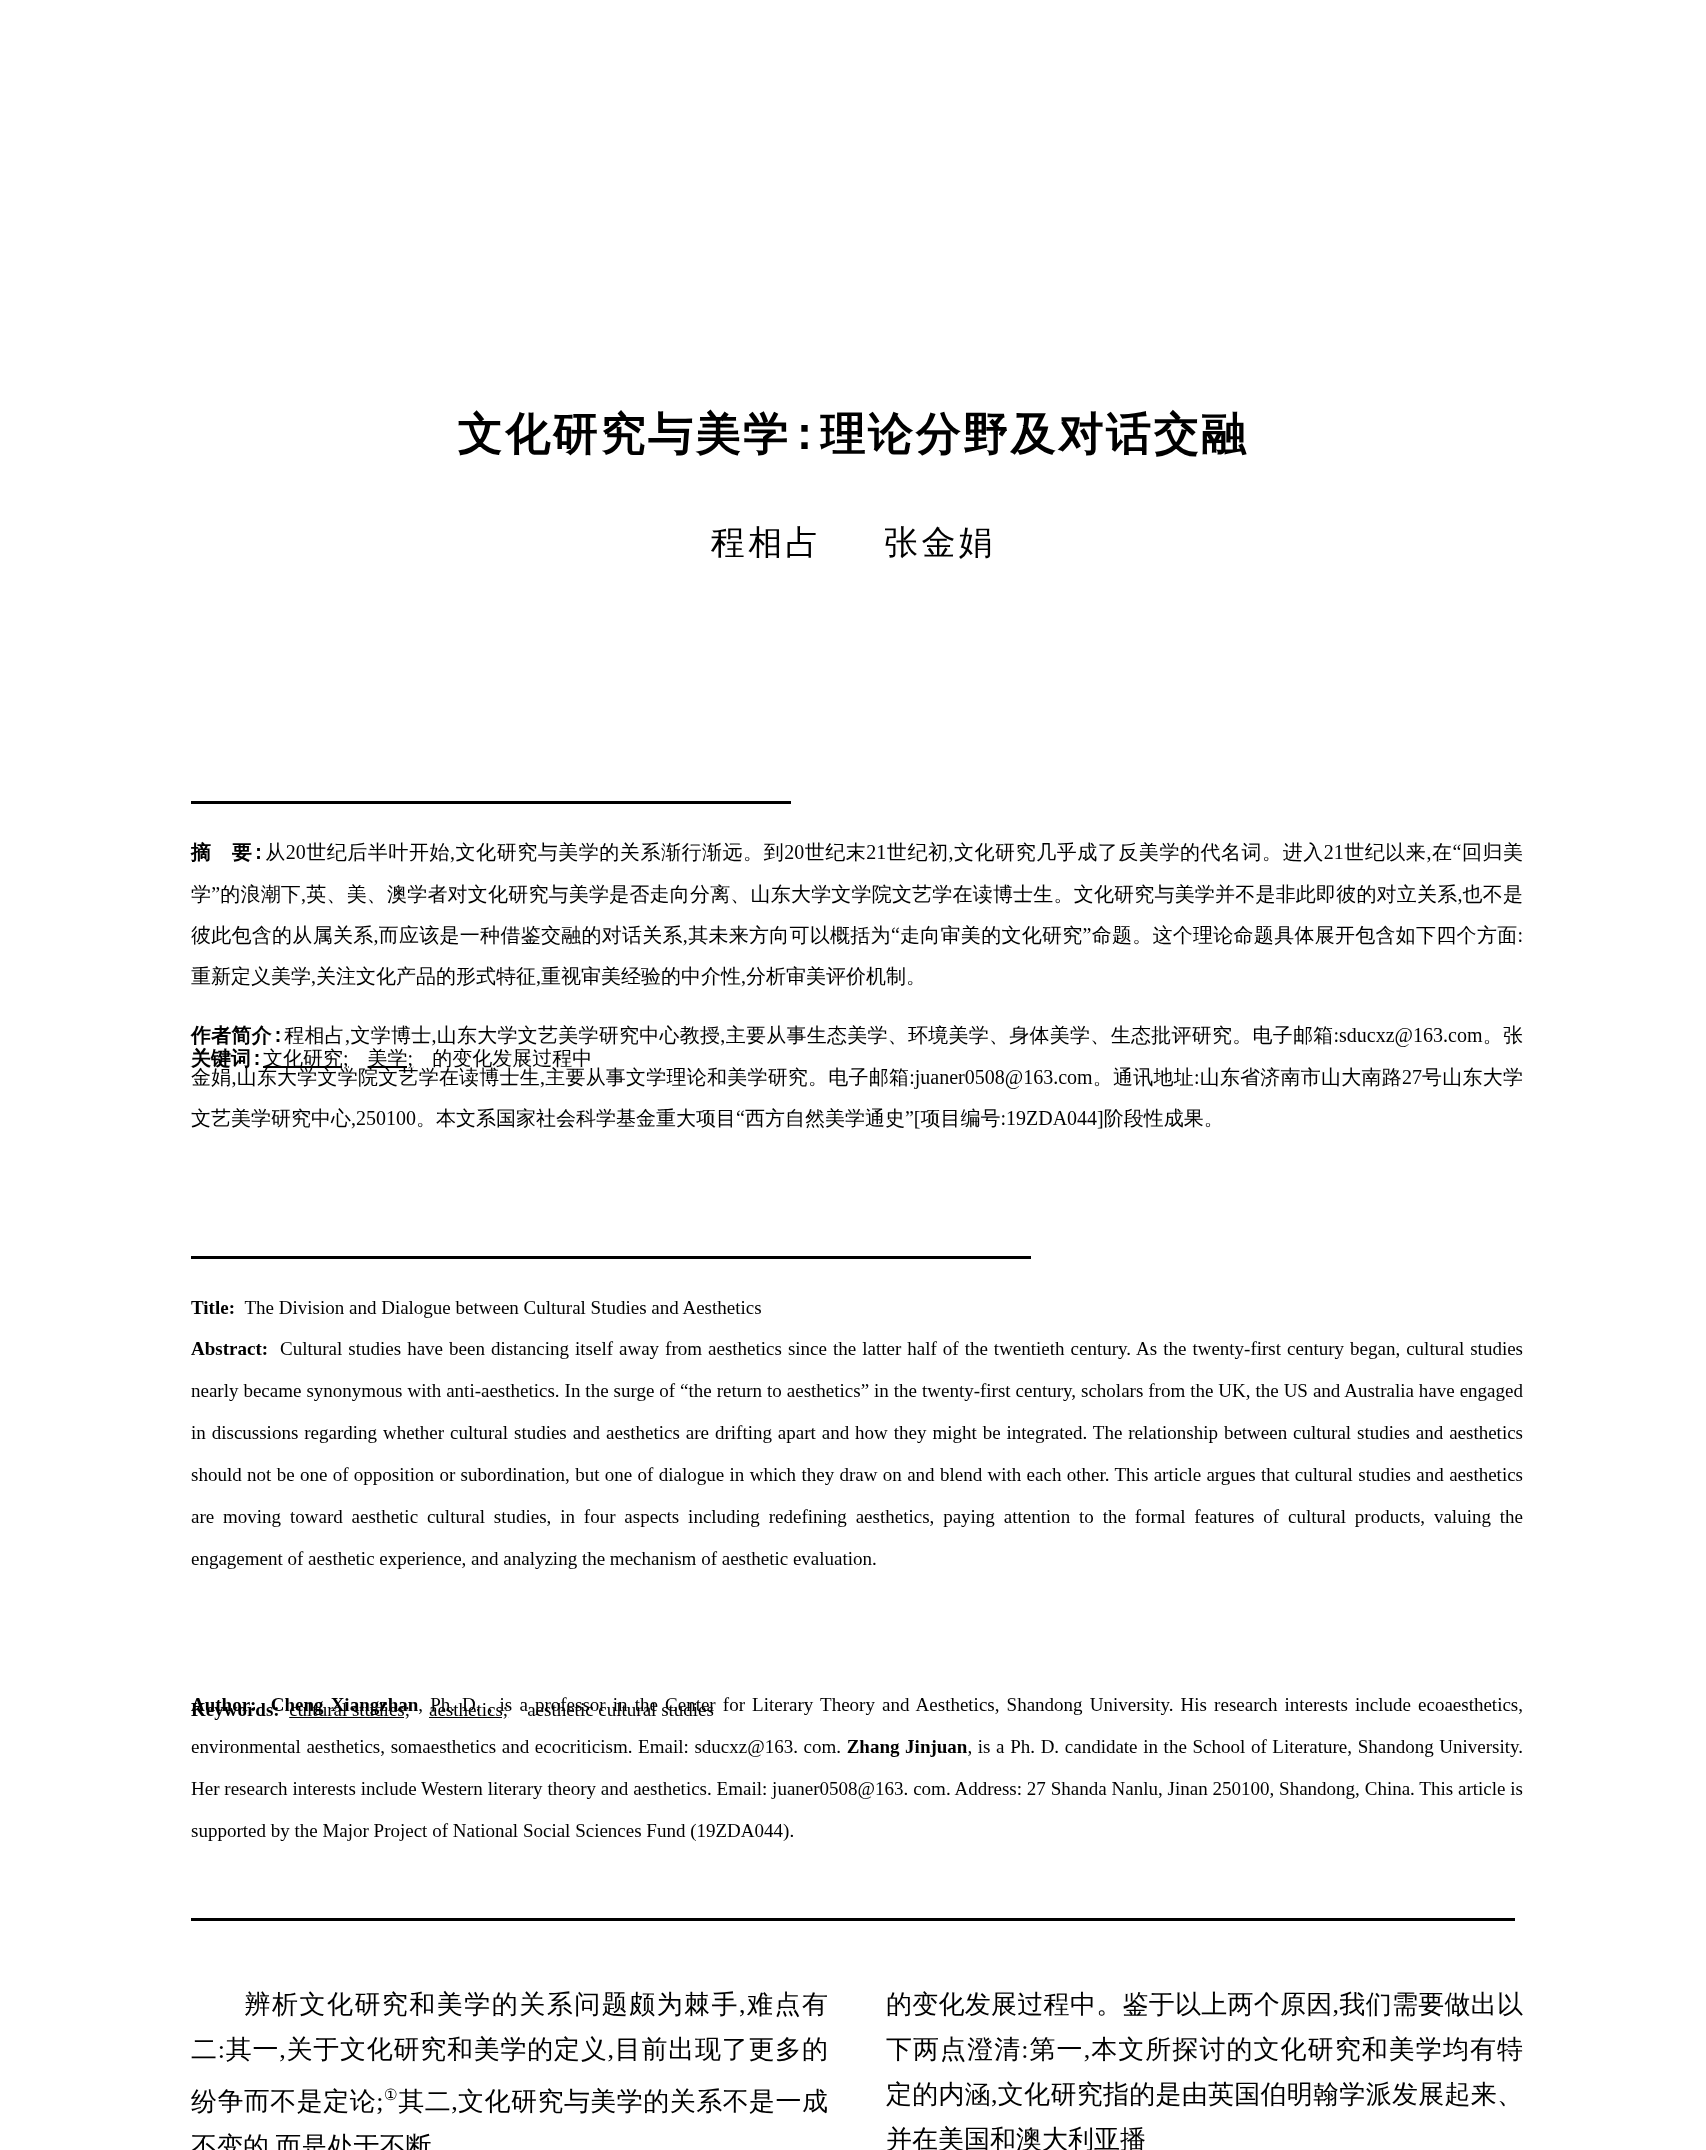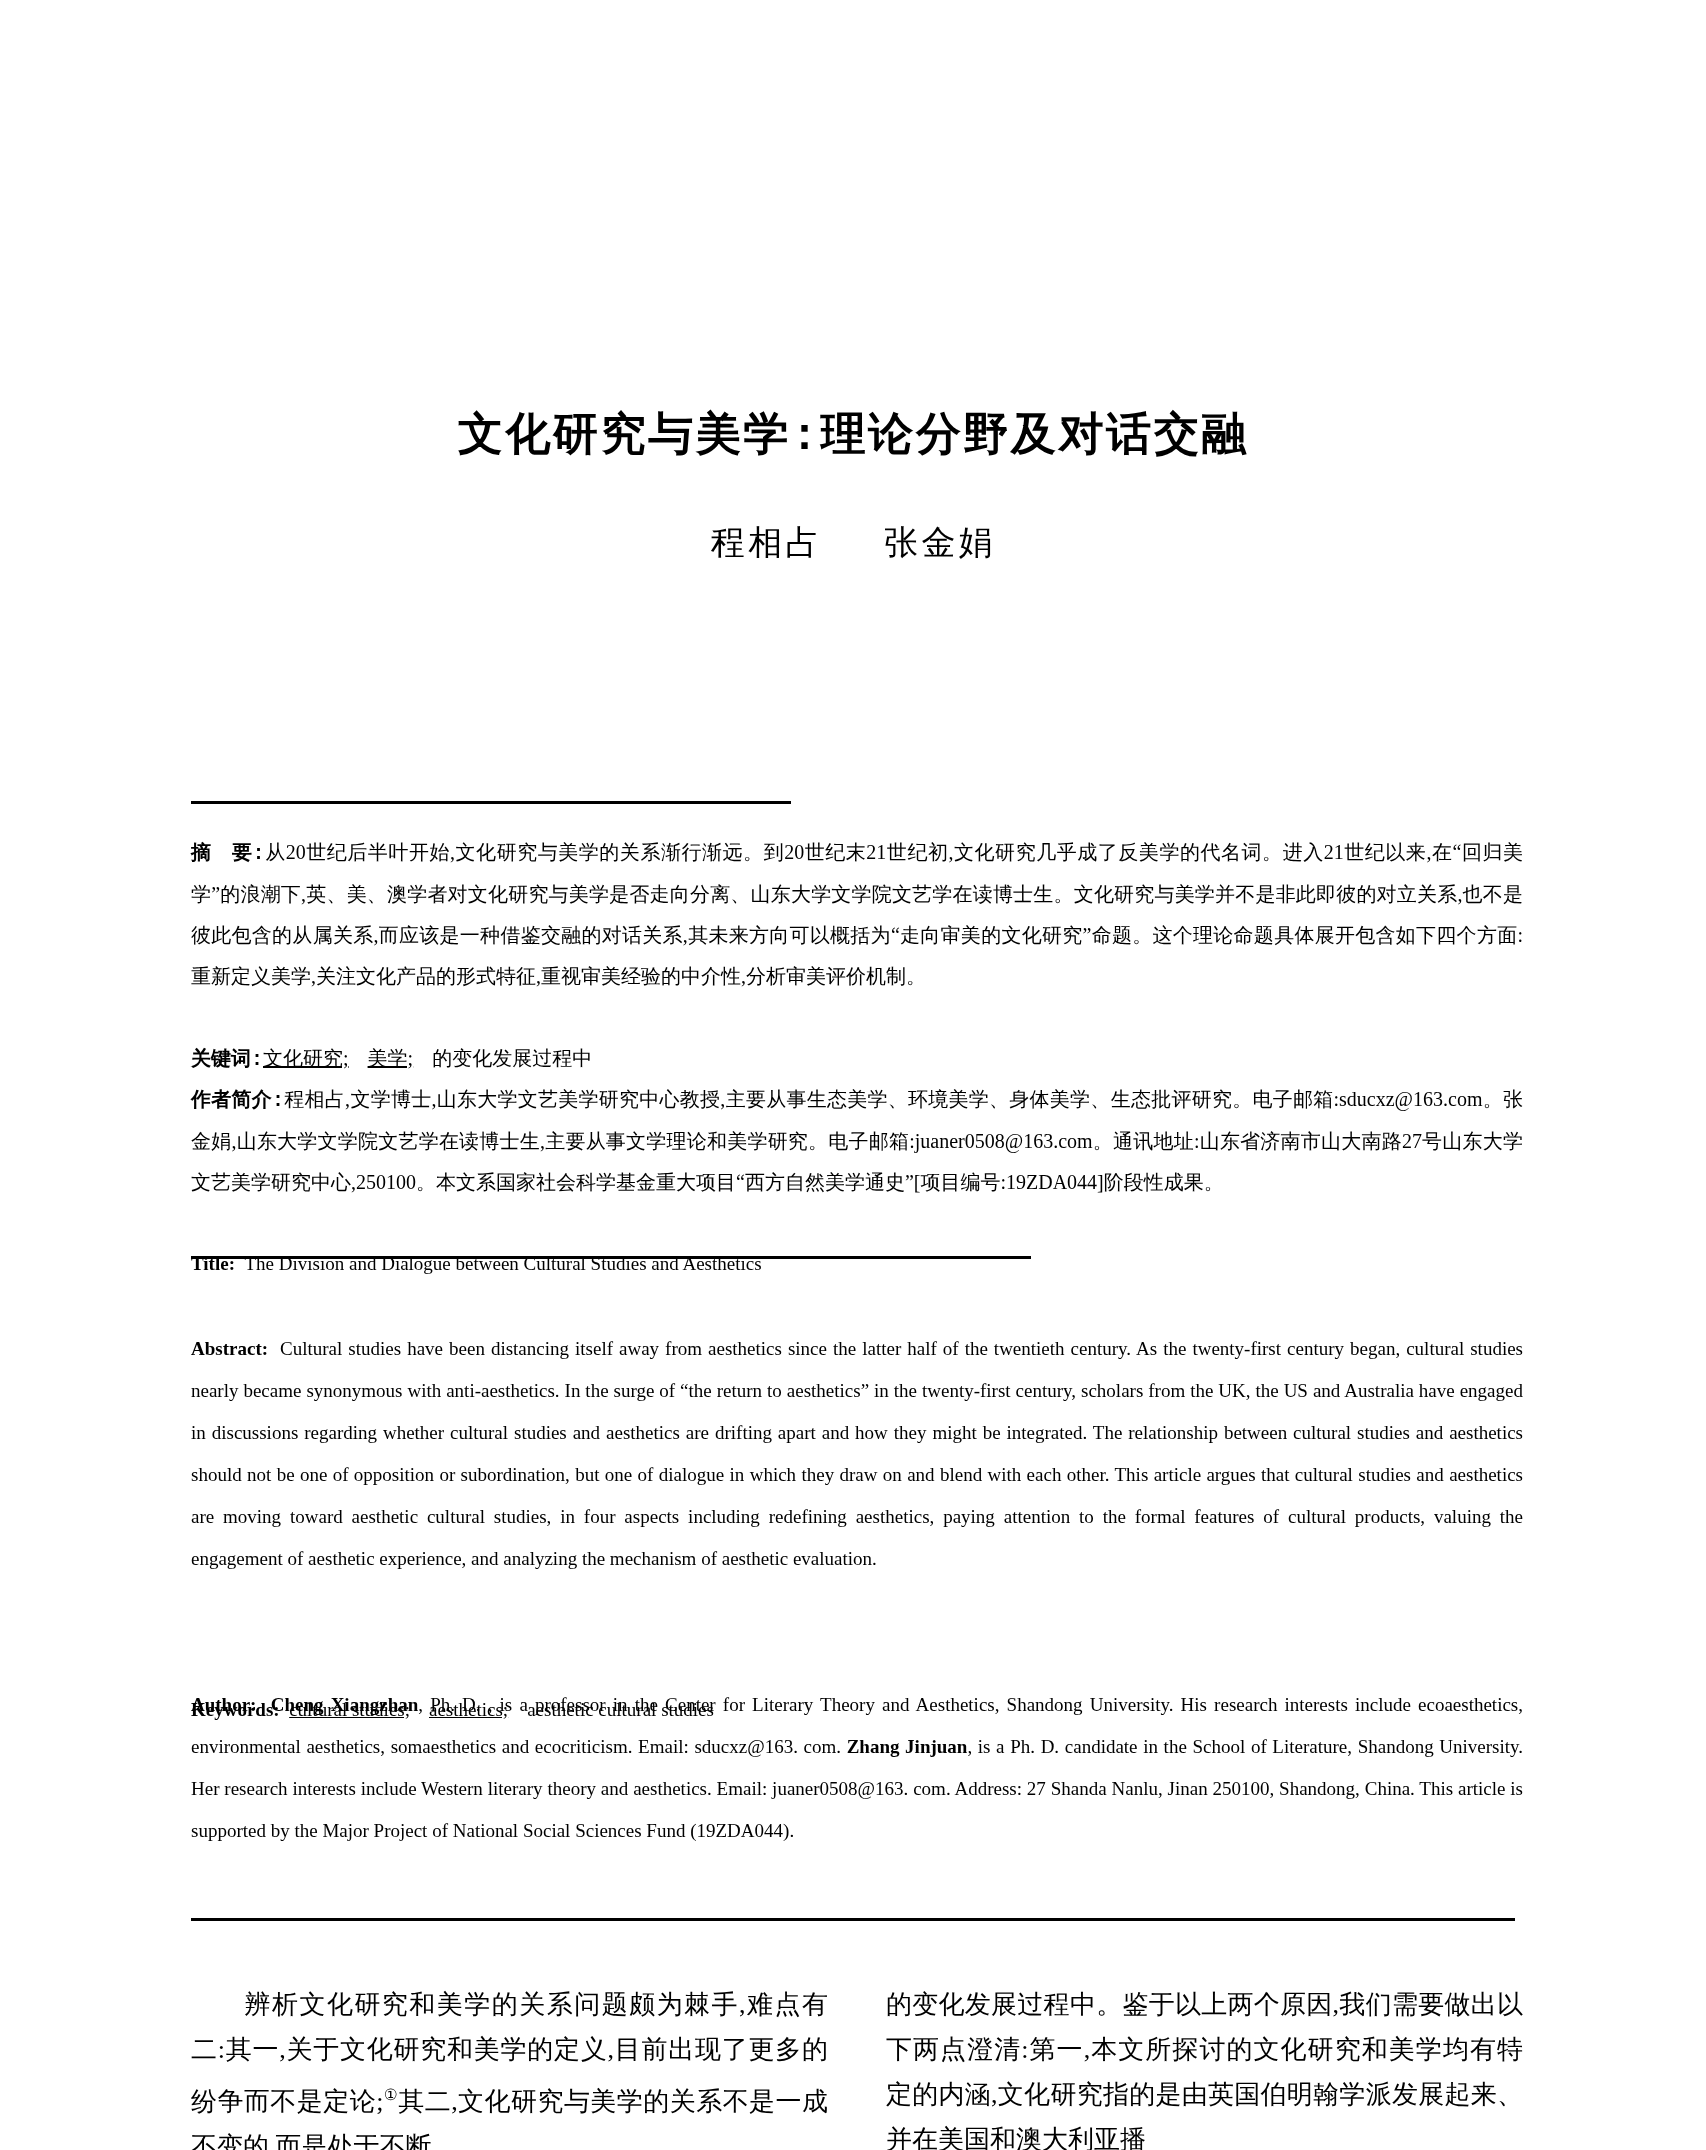--- a/index.html
+++ b/index.html
@@ -21,29 +21,29 @@
   #rule-1 { left: 191px; top: 801px; width: 600px; height: 2.6px; }
   #rule-2 { left: 191px; top: 1256px; width: 840px; height: 2.6px; }
   #rule-3 { left: 191px; top: 1918px; width: 1324px; height: 2.6px; }
 
   .cn-block {
     position: absolute; left: 191px; width: 1332px; font-size: 20px; line-height: 41px;
     text-align: justify;
   }
   #cn-abstract { top: 832px; }
   #cn-keywords { top: 1038px; }
-  #cn-author { top: 1079px; }
+  #cn-author { top: 1015px; }
   .lbl { font-weight: bold; }
   .kw-sep { margin-right: 19px; text-decoration: underline; }
 
   .en-block {
     position: absolute; left: 191px; width: 1332px; font-size: 19px; line-height: 42px;
     text-align: justify;
   }
-  #en-title { top: 1243px; }
+  #en-title { top: 1287px; }
   #en-abstract { top: 1328px; }
   #en-keywords { top: 1689px; }
   #en-author { top: 1684px; }
   .en-block b { font-weight: bold; }
 
   .body-col {
     position: absolute; top: 1982px; width: 637px; font-size: 26px; line-height: 45px;
     text-align: justify;
   }
   #col-left { left: 191px; }

